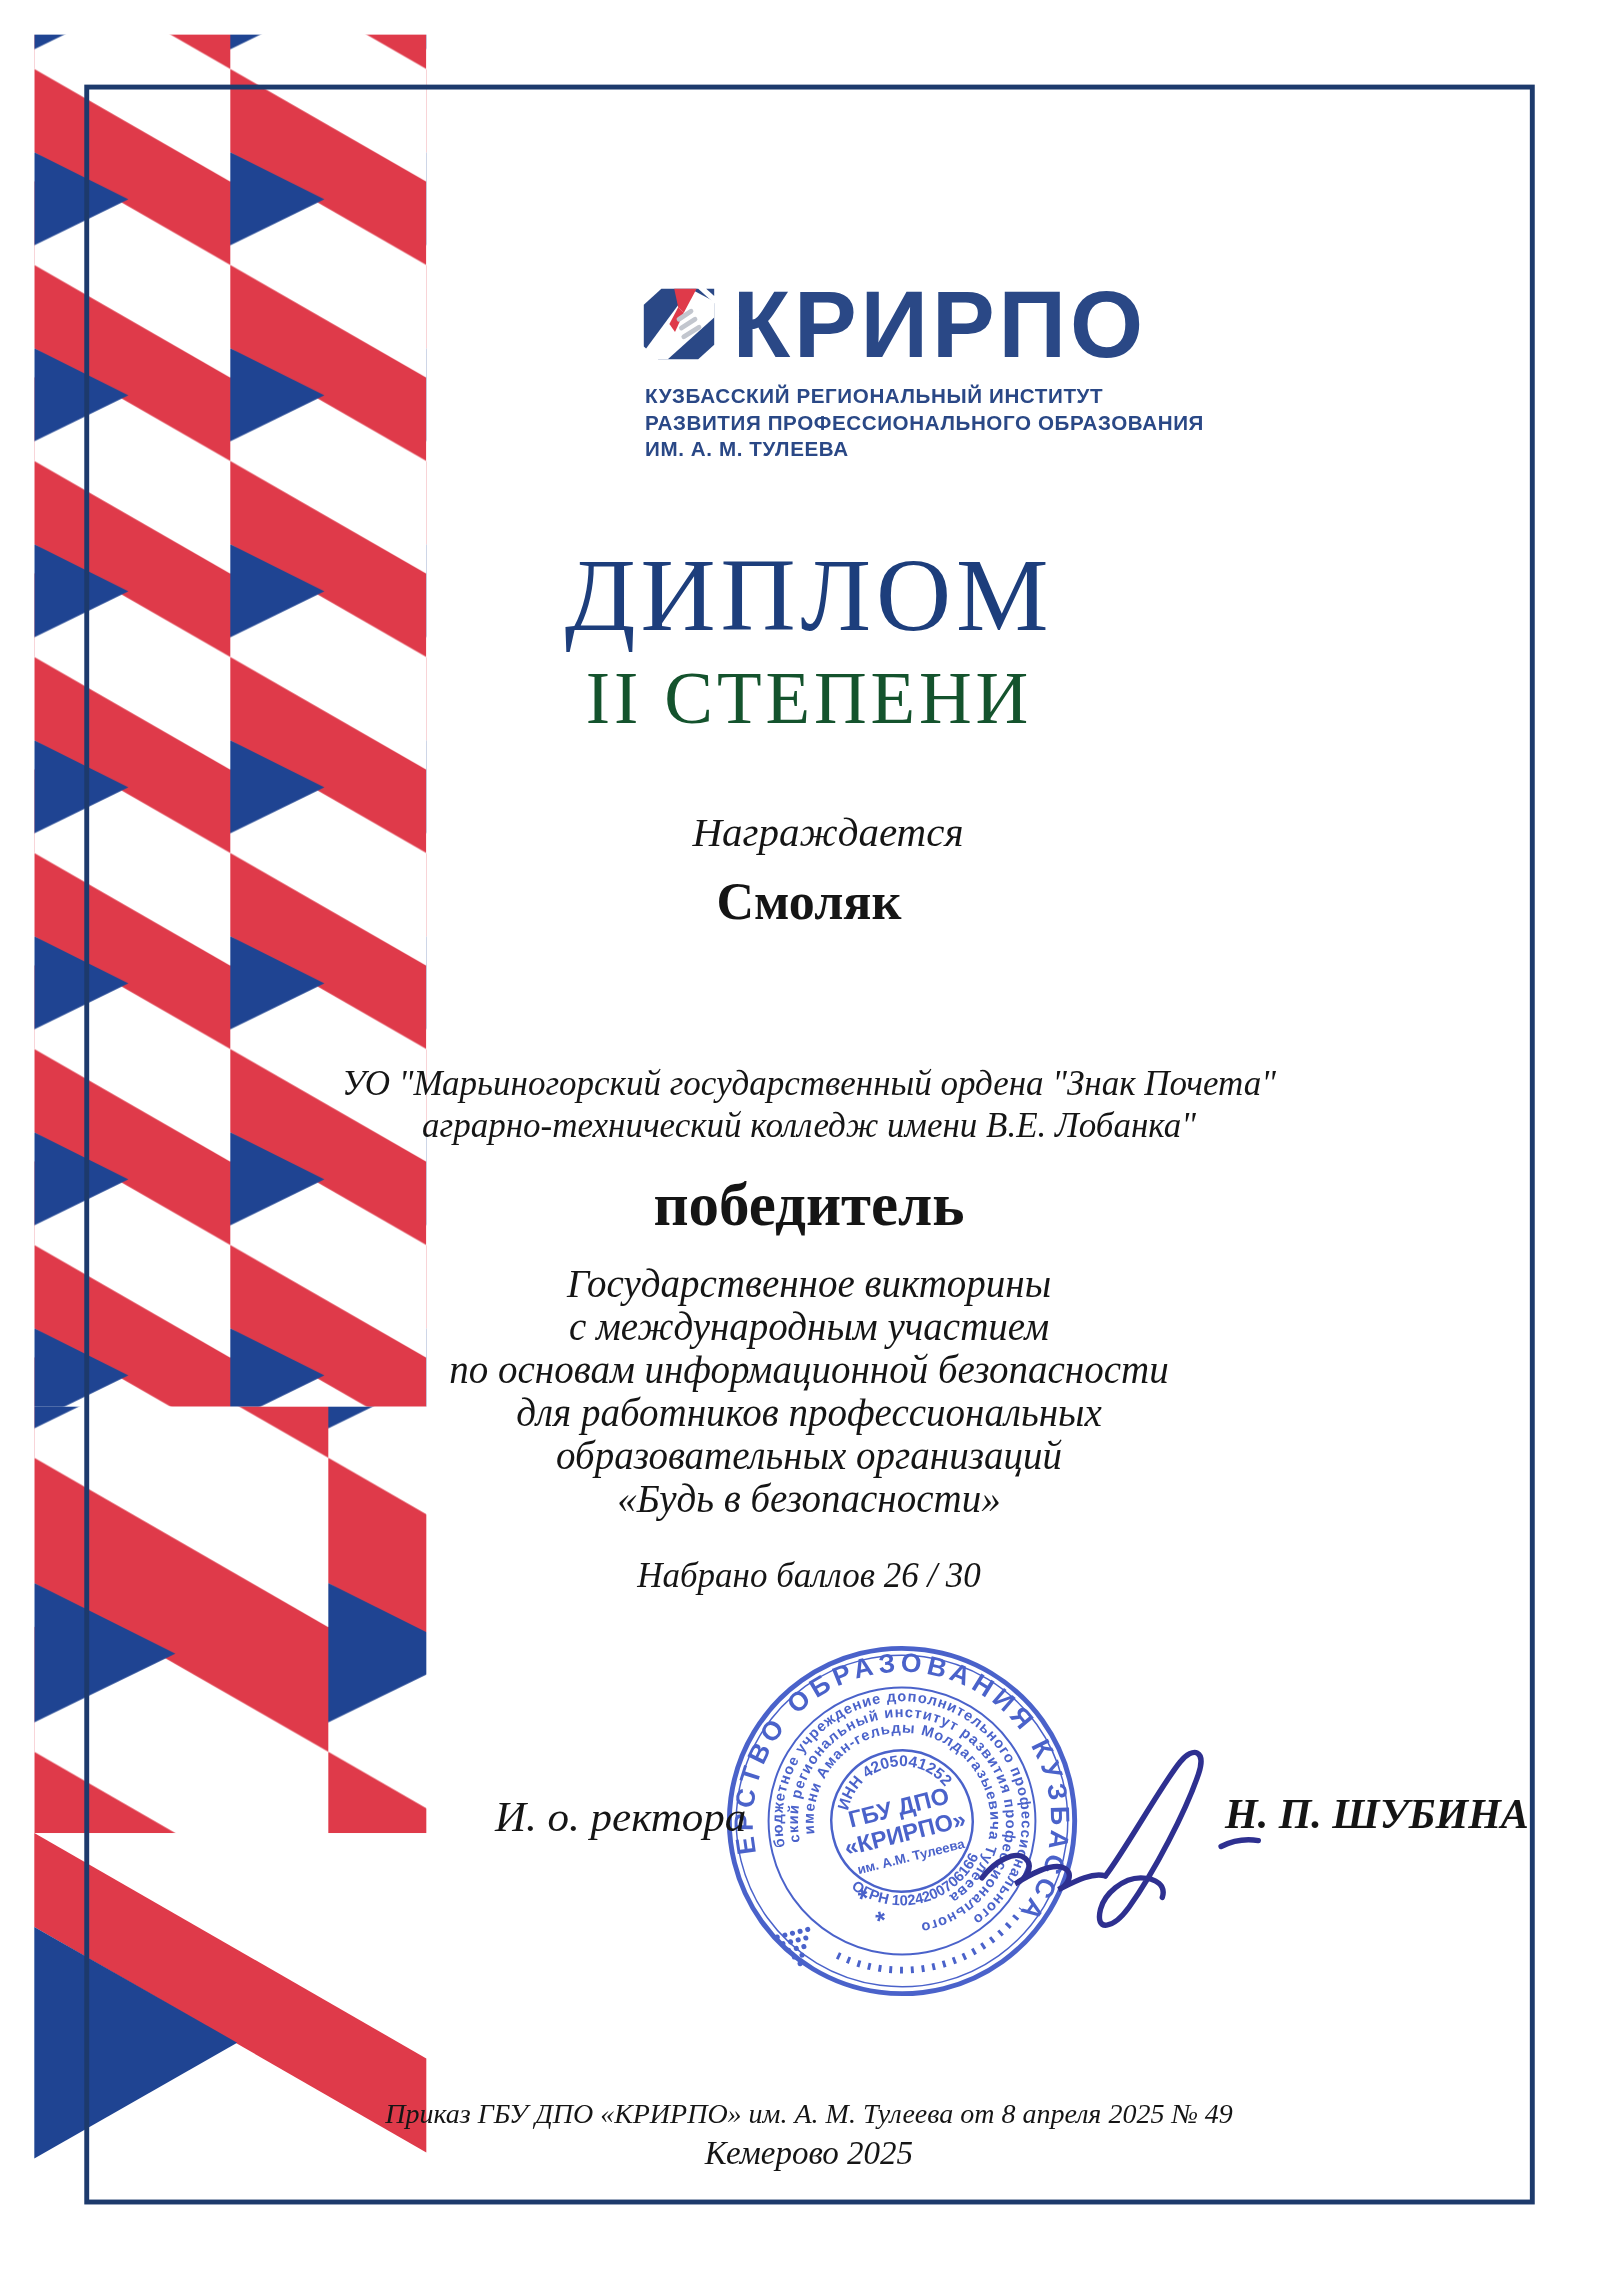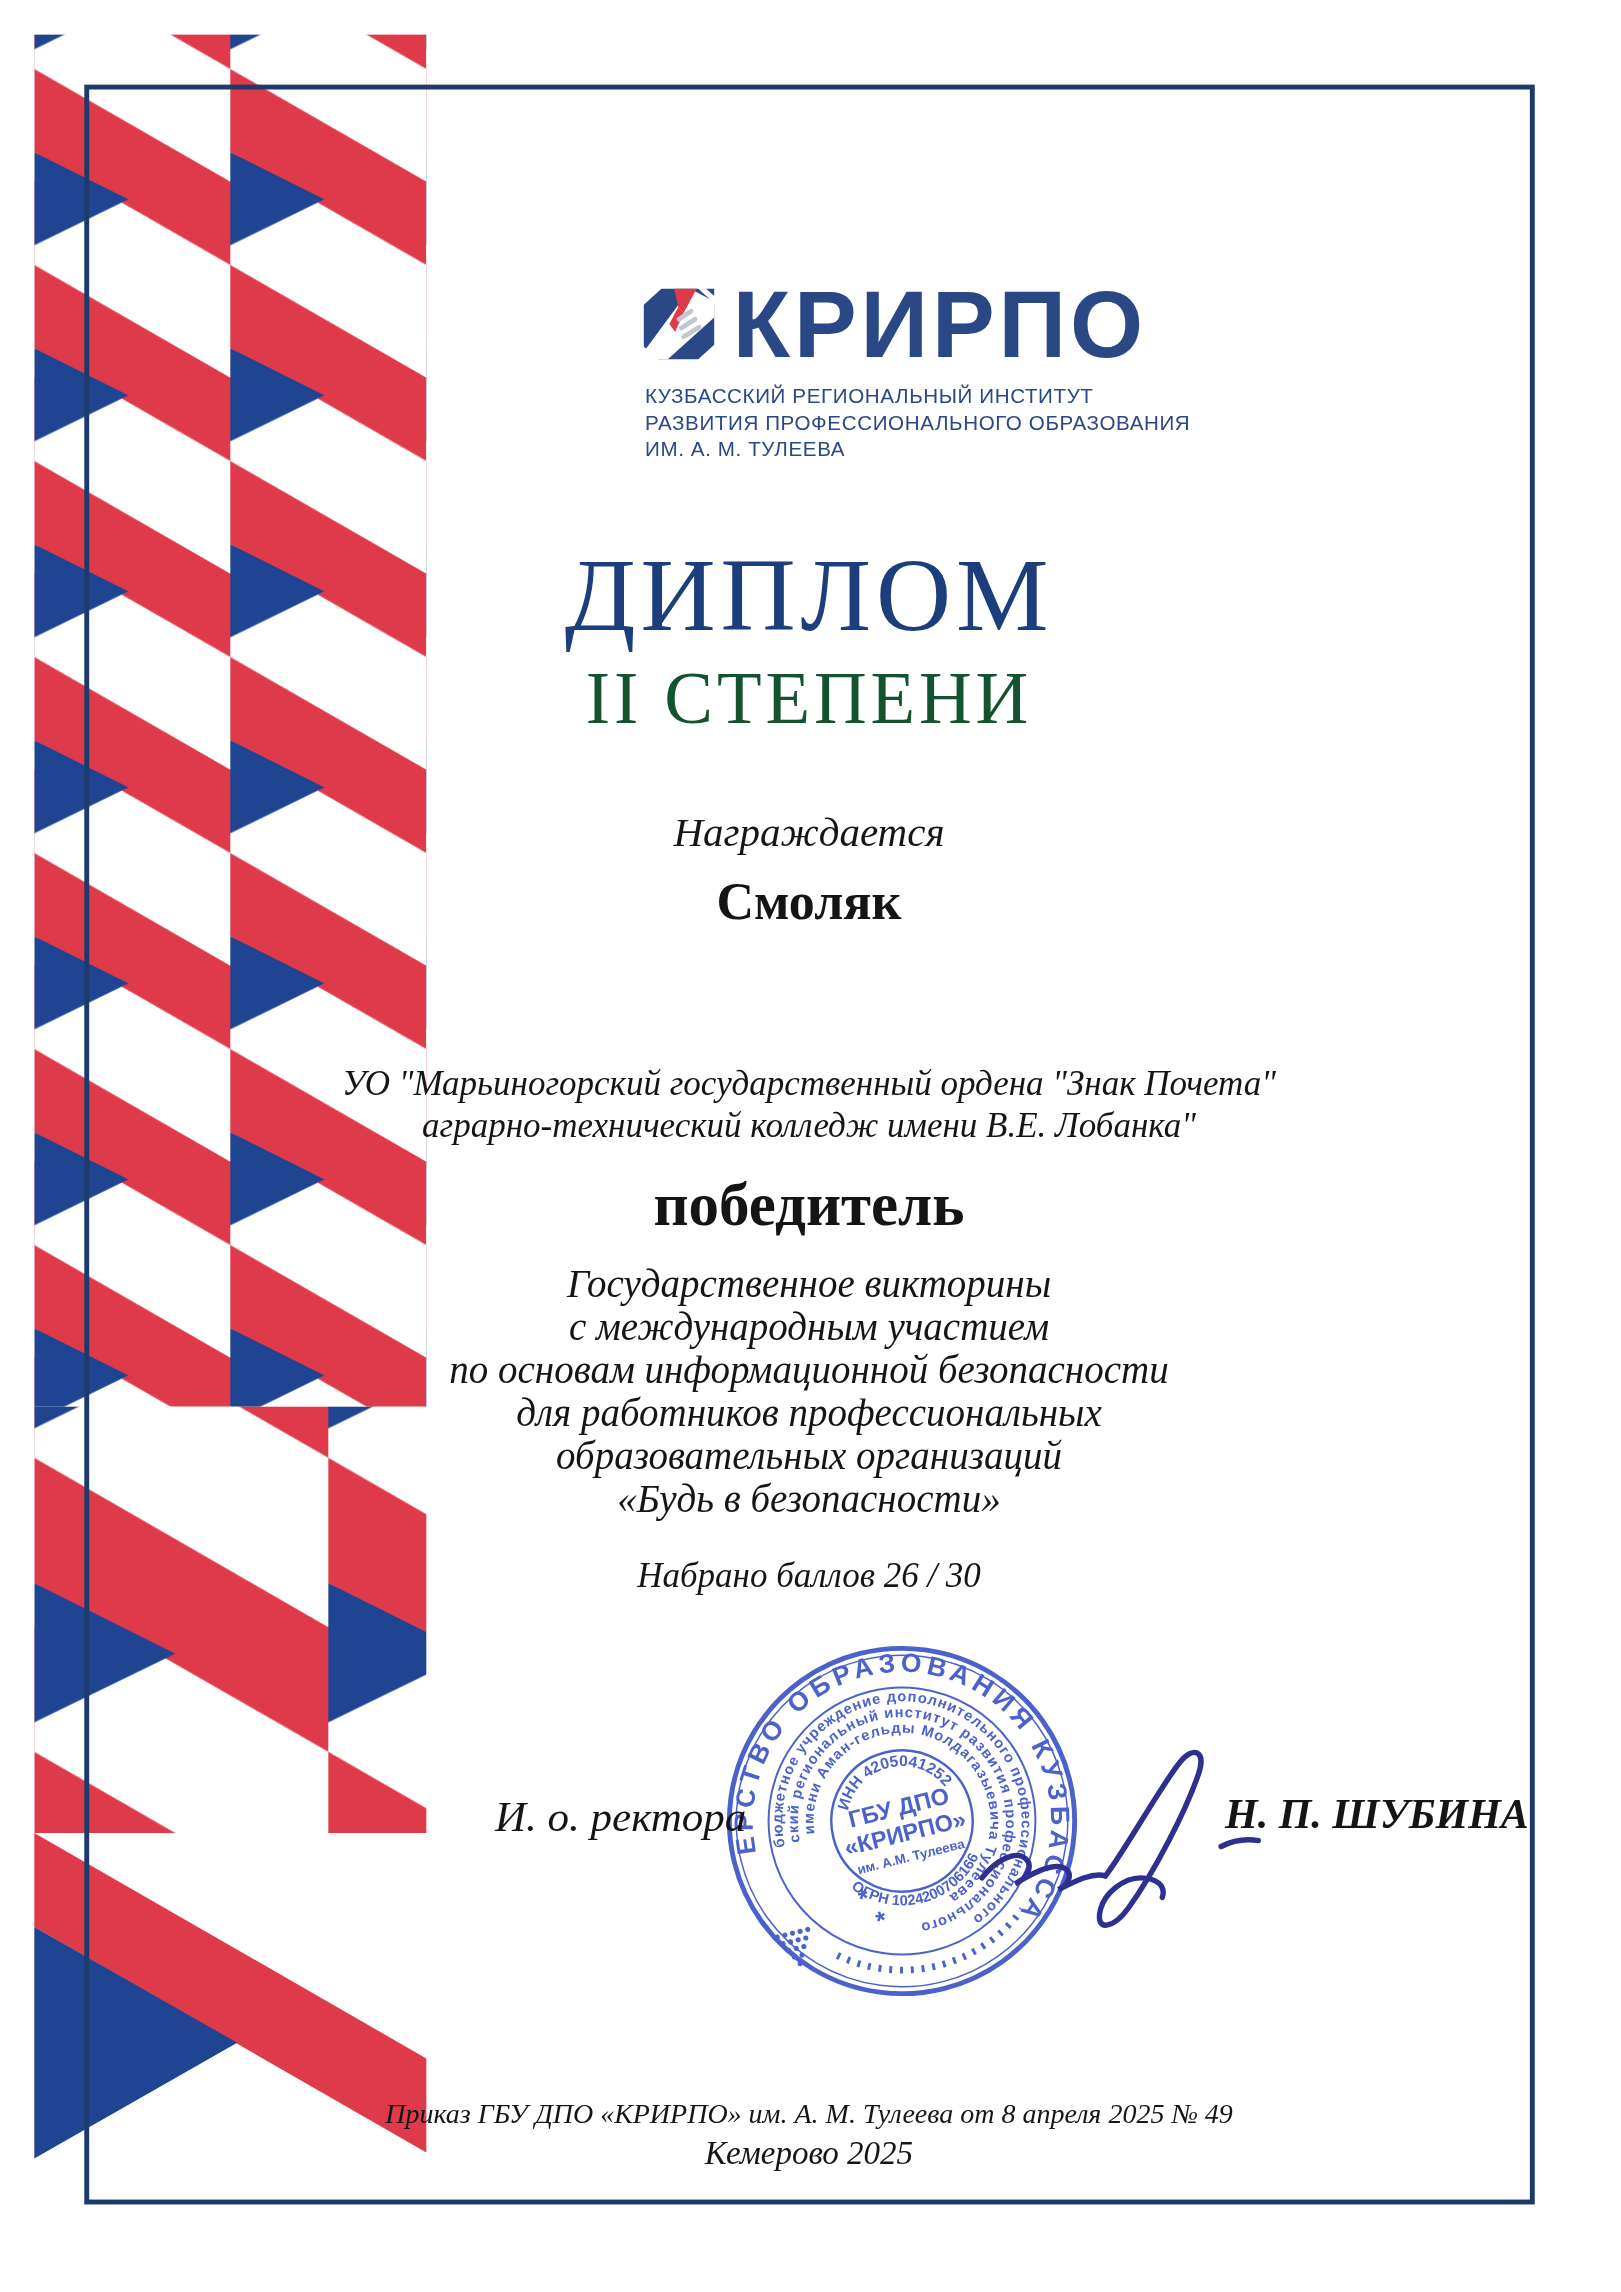--- a/index.html
+++ b/index.html
@@ -9,26 +9,26 @@
   }
   .abs{position:absolute;}
   .ctr{left:86px;width:1446px;text-align:center;}
   .deco-svg{position:absolute;left:0;top:0;}
   .logo-block{left:639px;top:284px;display:flex;align-items:flex-start;}
   .logo-word{
     font-family:"Liberation Sans", sans-serif;font-weight:bold;
     font-size:94px;line-height:82px;letter-spacing:3.9px;color:#2a4886;margin-left:13.7px;
   }
   .logo-sub{
-    left:645px;top:383px;font-family:"Liberation Sans", sans-serif;font-weight:normal;
+    left:645px;top:383px;font-family:"Liberation Sans", sans-serif;font-weight:bold;
     font-size:20.6px;line-height:26.5px;letter-spacing:0.6px;color:#2a4886;text-align:left;
   }
   .title-main{top:535px;font-size:104px;letter-spacing:4.9px;color:#1d3e7c;font-weight:normal;}
   .title-degree{top:657px;font-size:73px;letter-spacing:3.9px;color:#14532d;}
-  .awarded{top:808px;font-size:41px;font-style:italic;}
+  .awarded{top:808px;font-size:41px;font-style:italic;margin-left:19px;}
   .name1{top:872px;font-size:52px;font-weight:bold;}
   .name2{top:937px;font-size:53px;font-weight:bold;}
   .inst1{top:1064px;font-size:35px;font-style:italic;}
   .inst2{top:1106px;font-size:35px;font-style:italic;}
   .status{top:1170px;font-size:61px;font-weight:bold;}
   .event{top:1262px;font-size:39px;font-style:italic;line-height:43px;}
   .score{top:1556px;font-size:35px;font-style:italic;}
   .role{left:495px;top:1792px;font-size:43px;font-style:italic;}
   .signer{left:1225px;top:1790px;font-size:42px;font-style:italic;font-weight:bold;}
   .footer-order{top:2098px;font-size:28px;font-style:italic;}

